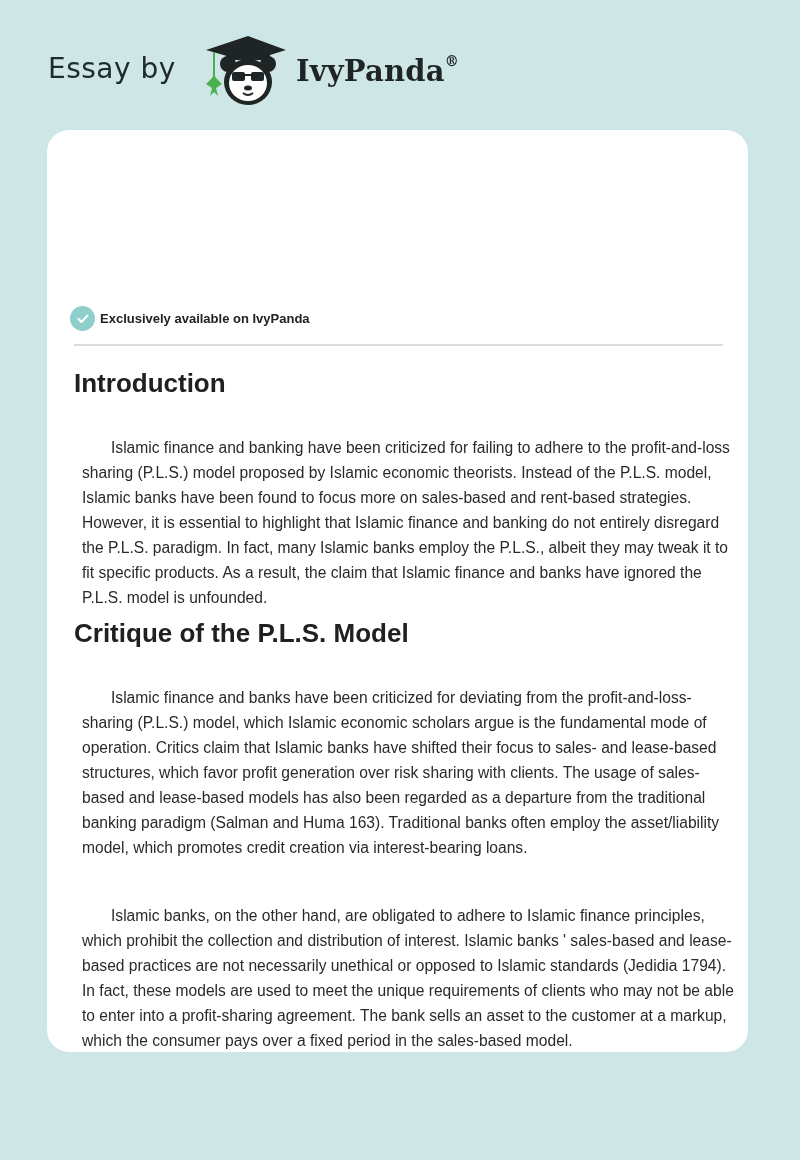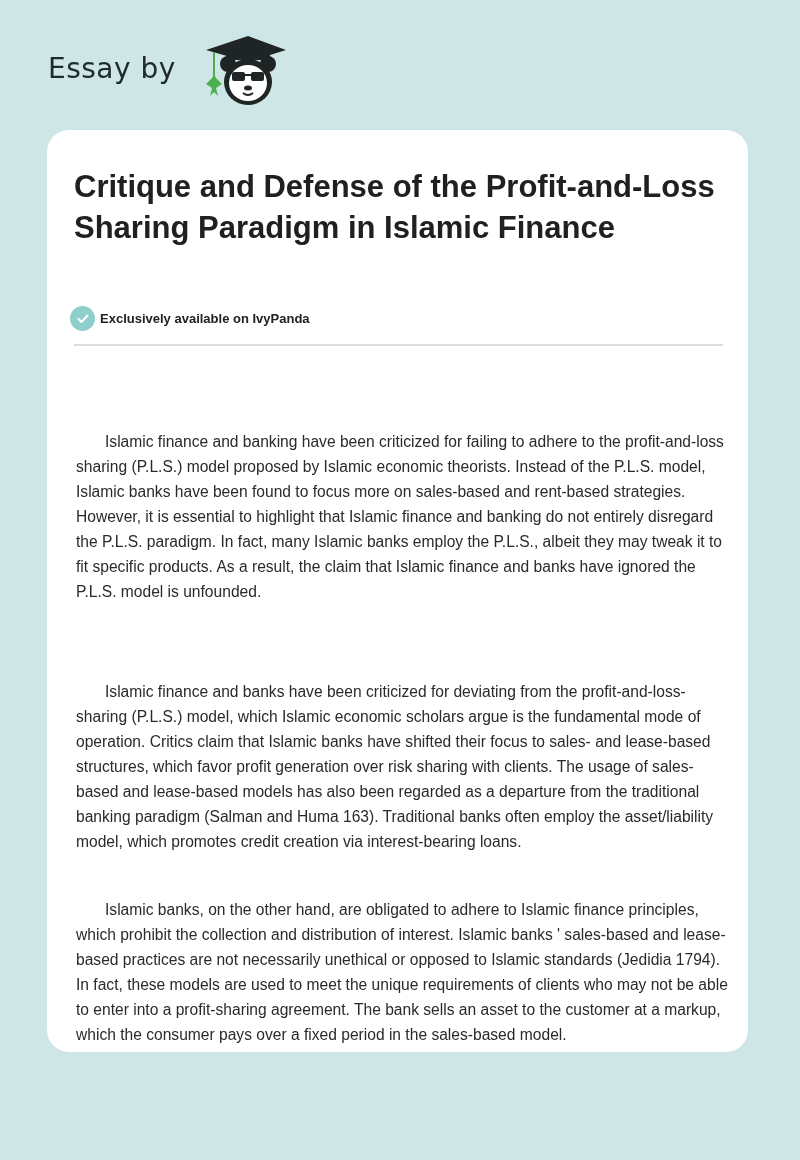--- a/index.html
+++ b/index.html
@@ -107,21 +107,21 @@
       left: 27px;
       margin: 0;
       font-size: 26px;
       font-weight: bold;
       color: #202020;
     }
     .para {
       position: absolute;
       left: 27px;
       width: 652px;
-      margin: 2px;
+      margin: 8px;
       font-size: 15.6px;
       line-height: 25px;
       color: #2a2a2a;
       text-indent: 29px;
     }
   </style>
 </head>
 <body>
 
 <div class="header">
@@ -142,33 +142,35 @@
       <ellipse cx="46" cy="47" rx="19" ry="18" fill="#ffffff"></ellipse>
 
       <rect x="30" y="36" width="13" height="9" rx="2" fill="#1f2424"></rect>
       <rect x="49" y="36" width="13" height="9" rx="2" fill="#1f2424"></rect>
       <line x1="43" y1="39" x2="49" y2="39" stroke="#1f2424" stroke-width="2"></line>
 
       <ellipse cx="46" cy="52" rx="4" ry="2.5" fill="#1f2424"></ellipse>
       <path d="M41,57 Q46,61 51,57" stroke="#1f2424" stroke-width="1.8" fill="none"></path>
     </svg>
   </div>
+  <span class="brand-name"><span>IvyPanda</span><sup>®</sup></span>
 </div>
 
 <main class="card">
-  <h1 class="title">Critique and Defense of the Profit-and-Loss Sharing Paradigm in Islamic Finance</h1>
 
   <div class="badge">
     <span class="check-circle">
       <svg width="12" height="10" viewBox="0 0 12 10">
         <path d="M1.5,5 L4.5,8 L10.5,1.5" stroke="#ffffff" stroke-width="2" fill="none" stroke-linecap="round" stroke-linejoin="round"></path>
       </svg>
     </span>
     <span class="badge-text">Exclusively available on IvyPanda</span>
   </div>
 
   <div class="divider"></div>
 
+  <h2 class="section-heading" style="top:238px;">Introduction</h2>
   <p class="para" style="top:297px;">Islamic finance and banking have been criticized for failing to adhere to the profit-and-loss sharing (P.L.S.) model proposed by Islamic economic theorists. Instead of the P.L.S. model, Islamic banks have been found to focus more on sales-based and rent-based strategies. However, it is essential to highlight that Islamic finance and banking do not entirely disregard the P.L.S. paradigm. In fact, many Islamic banks employ the P.L.S., albeit they may tweak it to fit specific products. As a result, the claim that Islamic finance and banks have ignored the P.L.S. model is unfounded.</p>
 
+  <h2 class="section-heading" style="top:488px;">Critique of the P.L.S. Model</h2>
   <p class="para" style="top:547px;">Islamic finance and banks have been criticized for deviating from the profit-and-loss-sharing (P.L.S.) model, which Islamic economic scholars argue is the fundamental mode of operation. Critics claim that Islamic banks have shifted their focus to sales- and lease-based structures, which favor profit generation over risk sharing with clients. The usage of sales-based and lease-based models has also been regarded as a departure from the traditional banking paradigm (Salman and Huma 163). Traditional banks often employ the asset/liability model, which promotes credit creation via interest-bearing loans.</p>
   <p class="para" style="top:765px;">Islamic banks, on the other hand, are obligated to adhere to Islamic finance principles, which prohibit the collection and distribution of interest. Islamic banks ' sales-based and lease-based practices are not necessarily unethical or opposed to Islamic standards (Jedidia 1794). In fact, these models are used to meet the unique requirements of clients who may not be able to enter into a profit-sharing agreement. The bank sells an asset to the customer at a markup, which the consumer pays over a fixed period in the sales-based model.</p>
 </main>
 
 </body></html>

